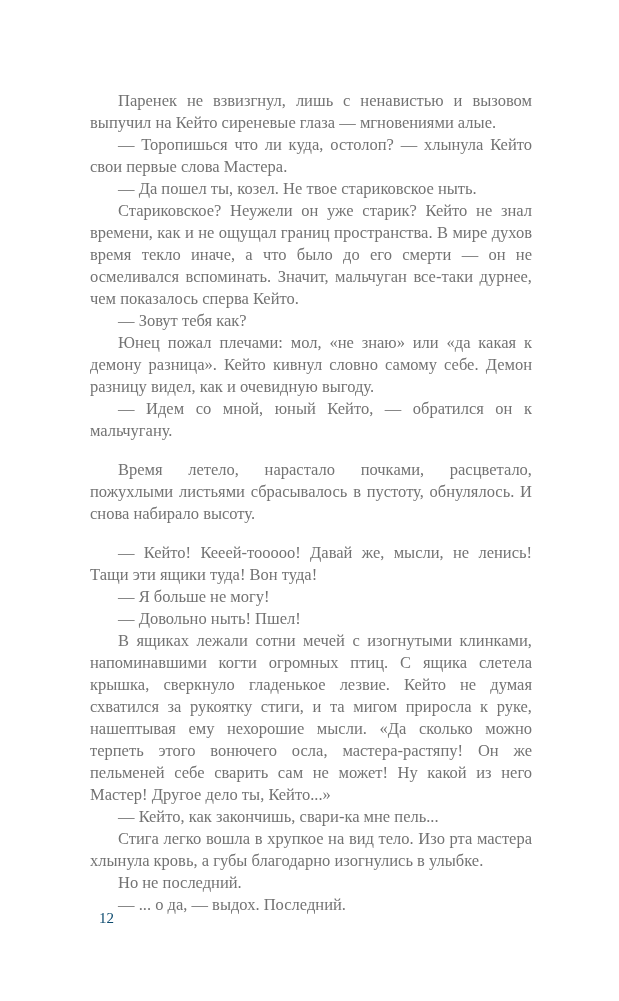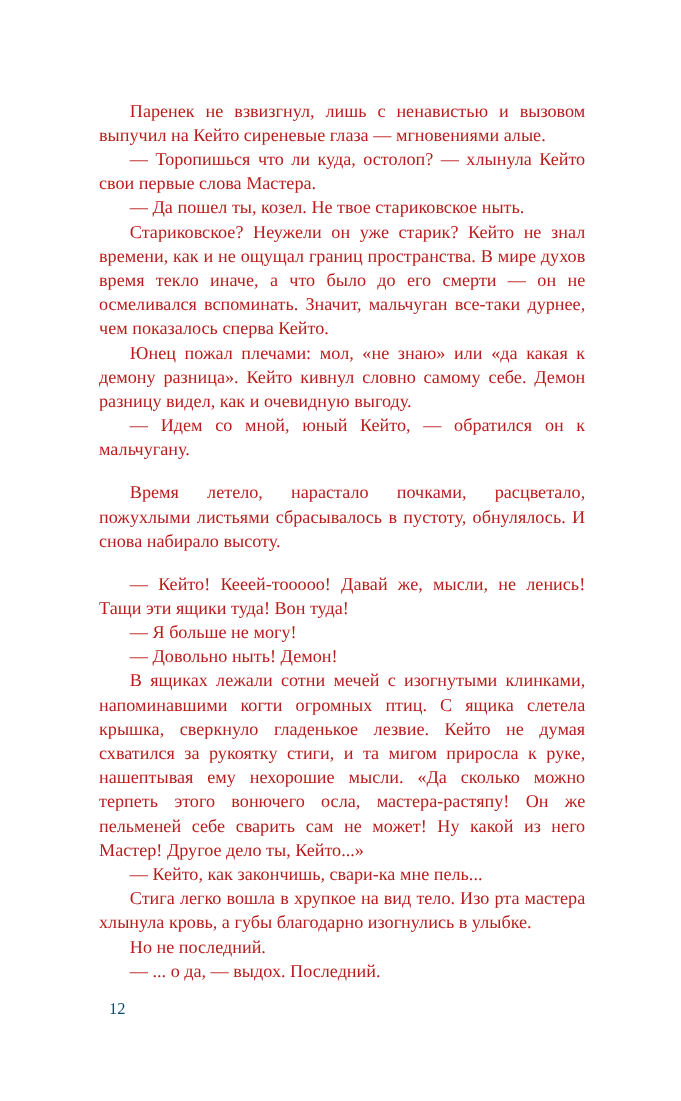--- a/index.html
+++ b/index.html
@@ -17,21 +17,21 @@
   .page {
     position: absolute;
     inset: 0;
     background: #ffffff;
   }
   .text-block {
     position: absolute;
     left: 90px;
     top: 90px;
     width: 442px;
-    color: #b91c1c;
+    color: #737373;
     font-size: 16.5px;
     line-height: 22px;
     text-align: justify;
   }
   .text-block p {
     margin: 0;
     padding: 0;
     text-indent: 28px;
   }
   .text-block p.section-gap {
@@ -47,26 +47,27 @@
 </style>
 </head>
 <body>
 
 <div class="page">
   <div class="text-block" id="paragraphs">
       <p>Паренек не взвизгнул, лишь с ненавистью и вызовом выпучил на Кейто сиреневые глаза — мгновениями алые.</p>
       <p>— Торопишься что ли куда, остолоп? — хлынула Кейто свои первые слова Мастера.</p>
       <p>— Да пошел ты, козел. Не твое стариковское ныть.</p>
       <p>Стариковское? Неужели он уже старик? Кейто не знал времени, как и не ощущал границ пространства. В мире духов время текло иначе, а что было до его смерти — он не осмеливался вспоминать. Значит, мальчуган все-таки дурнее, чем показалось сперва Кейто.</p>
+      <p>— Зовут тебя как?</p>
       <p>Юнец пожал плечами: мол, «не знаю» или «да какая к демону разница». Кейто кивнул словно самому себе. Демон разницу видел, как и очевидную выгоду.</p>
       <p>— Идем со мной, юный Кейто, — обратился он к мальчугану.</p>
       <p class="section-gap">Время летело, нарастало почками, расцветало, пожухлыми листьями сбрасывалось в пустоту, обнулялось. И снова набирало высоту.</p>
       <p class="section-gap">— Кейто! Кееей-тооооо! Давай же, мысли, не ленись! Тащи эти ящики туда! Вон туда!</p>
       <p>— Я больше не могу!</p>
-      <p>— Довольно ныть! Демон!</p>
+      <p>— Довольно ныть! Пшел!</p>
       <p>В ящиках лежали сотни мечей с изогнутыми клинками, напоминавшими когти огромных птиц. С ящика слетела крышка, сверкнуло гладенькое лезвие. Кейто не думая схватился за рукоятку стиги, и та мигом приросла к руке, нашептывая ему нехорошие мысли. «Да сколько можно терпеть этого вонючего осла, мастера-растяпу! Он же пельменей себе сварить сам не может! Ну какой из него Мастер! Другое дело ты, Кейто...»</p>
       <p>— Кейто, как закончишь, свари-ка мне пель...</p>
       <p>Стига легко вошла в хрупкое на вид тело. Изо рта мастера хлынула кровь, а губы благодарно изогнулись в улыбке.</p>
       <p>Но не последний.</p>
       <p>— ... о да, — выдох. Последний.</p>
     </div>
   <div class="page-number">12</div>
 </div>
 
 </body></html>

